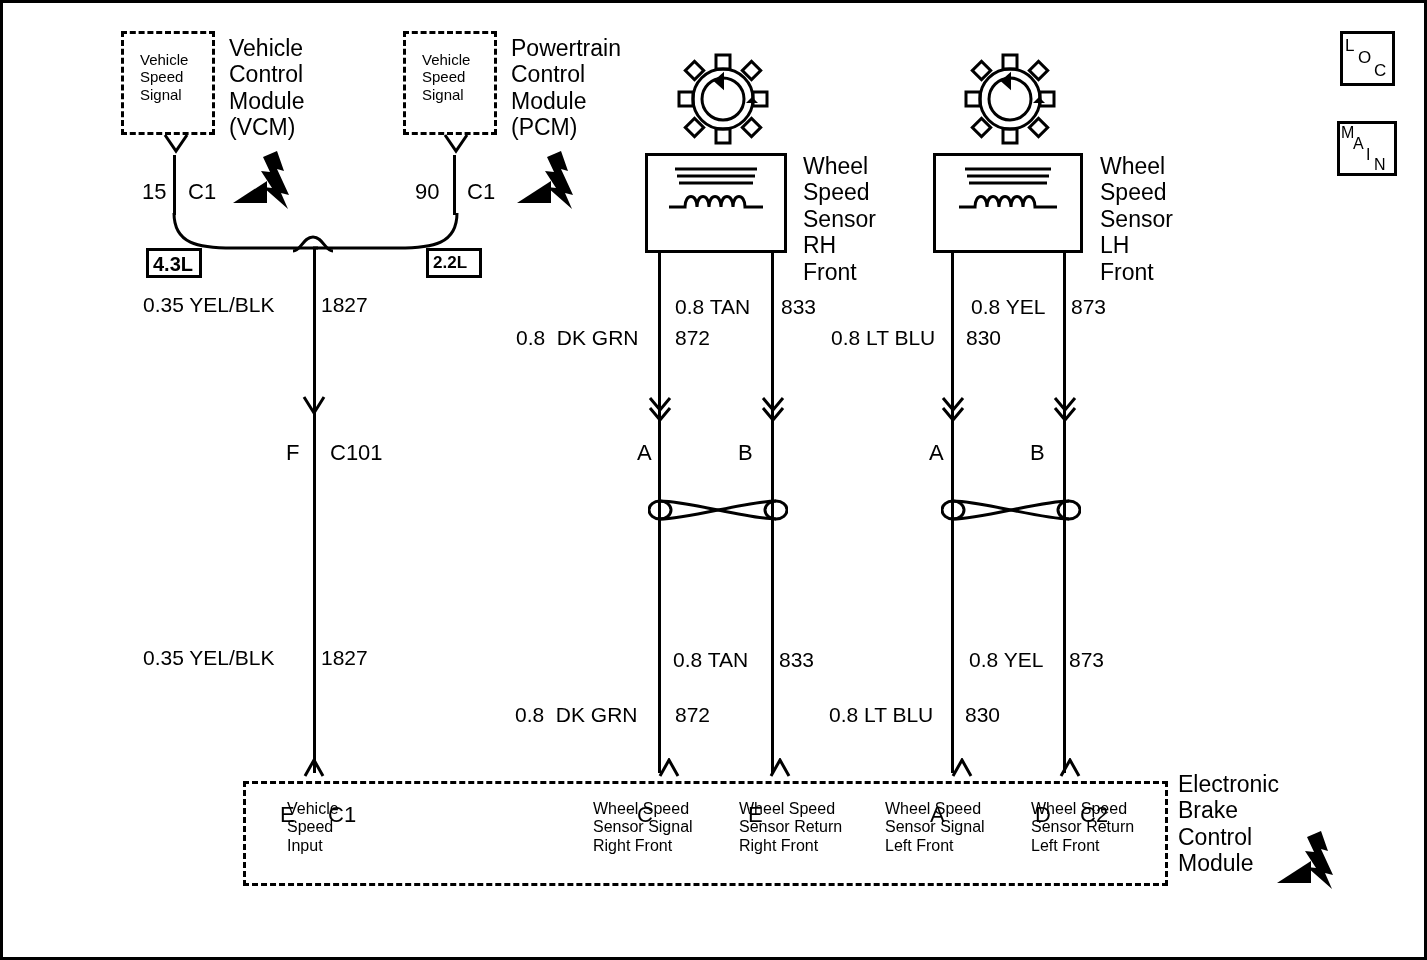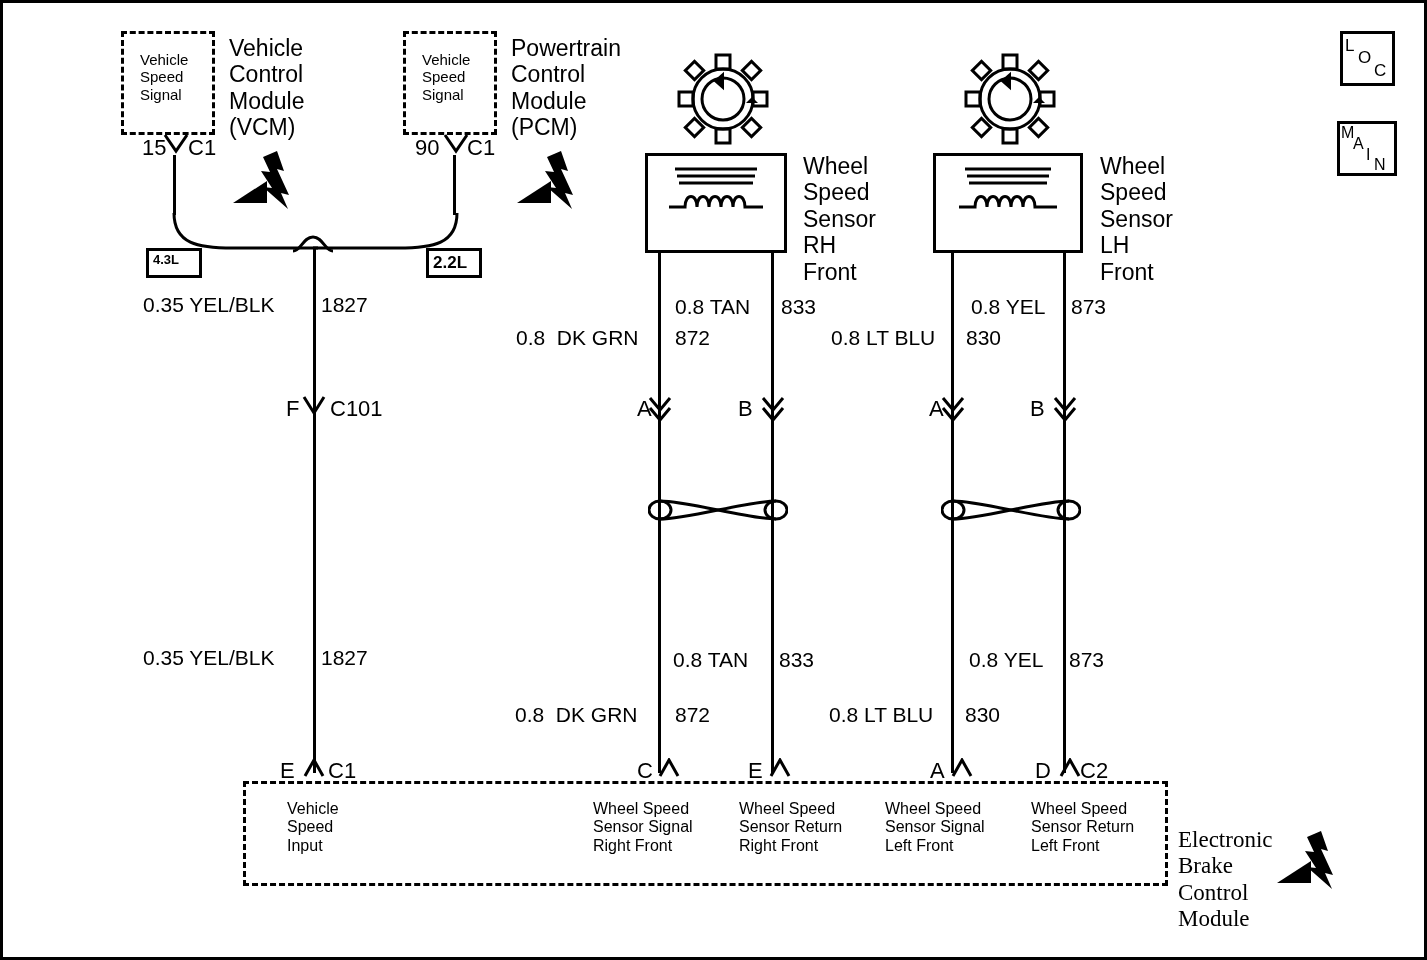--- a/index.html
+++ b/index.html
@@ -5,21 +5,21 @@
   html,body{margin:0;padding:0;background:#fff;}
   body{font-family:"Liberation Sans", sans-serif;}
   #page{position:relative;width:1427px;height:960px;background:#fff;overflow:hidden;border:3px solid #000;box-sizing:border-box;}
   .txt{position:absolute;color:#000;white-space:pre;line-height:1.15;}
   .dashbox{position:absolute;border:3px dashed #000;box-sizing:border-box;}
   .solidbox{position:absolute;border:3px solid #000;box-sizing:border-box;}
   .vline{position:absolute;background:#000;width:3px;}
   .small{font-size:15px;}
   .med{font-size:21px;}
   .big{font-size:23px;}
-  .lbl{font-size:22px;}
+  .lbl{font-size:22px;margin-top:44px;}
   .cap{font-size:16px;}
   svg{display:block;}
   .svgwrap{position:absolute;}
 </style>
 </head>
 <body>
 
 <div id="page">
 
   <div class="dashbox" style="left:118px;top:28px;width:94px;height:104px;"></div>
@@ -84,21 +84,21 @@
       </svg>
   </div>
 
   <div class="svgwrap" style="left:288px;top:228px;">
     <svg width="44" height="26" viewBox="0 0 44 26">
         <path d="M2 20 C10 20, 12 6, 22 6 C32 6, 34 20, 42 20" fill="none" stroke="#000" stroke-width="3"></path>
       </svg>
   </div>
 
   <div class="solidbox" style="left:143px;top:245px;width:56px;height:30px;"></div>
-  <div class="txt" style="left:150px;top:250px;font-size:13px;font-weight:bold;">4.3L</div>
+  <div class="txt" style="left:150px;top:250px;font-size:20px;font-weight:bold;">4.3L</div>
   <div class="solidbox" style="left:423px;top:245px;width:56px;height:30px;"></div>
   <div class="txt" style="left:430px;top:250px;font-size:17px;font-weight:bold;">2.2L</div>
 
   <div class="vline" style="left:310px;top:244px;height:526px;"></div>
 
   <div class="txt med" style="left:140px;top:290px;">0.35 YEL/BLK</div>
   <div class="txt med" style="left:318px;top:290px;">1827</div>
 
   <div class="txt lbl" style="left:283px;top:393px;">F</div>
   <div class="txt lbl" style="left:327px;top:393px;">C101</div>
@@ -295,21 +295,21 @@
 Right Front</div>
   <div class="txt cap" style="left:736px;top:797px;">Wheel Speed
 Sensor Return
 Right Front</div>
   <div class="txt cap" style="left:882px;top:797px;">Wheel Speed
 Sensor Signal
 Left Front</div>
   <div class="txt cap" style="left:1028px;top:797px;">Wheel Speed
 Sensor Return
 Left Front</div>
-  <div class="txt big" style="left:1175px;top:824px;font-family:Liberation Serif, serif;">Electronic
+  <div class="txt big" style="left:1175px;top:768px;">Electronic
 Brake
 Control
 Module</div>
 
   <div class="svgwrap" style="left:1268px;top:820px;">
     <svg width="75" height="70" viewBox="0 0 75 70">
       <path d="M6 60 L40 60 L40 38 Z" fill="#000"></path>
       <path d="M50 8 L57 28 L50 26 L62 52 L54 50 L61 66 L36 44 L45 45 L34 28 L43 29 L36 14 Z" fill="#000"></path>
     </svg>
   </div>

